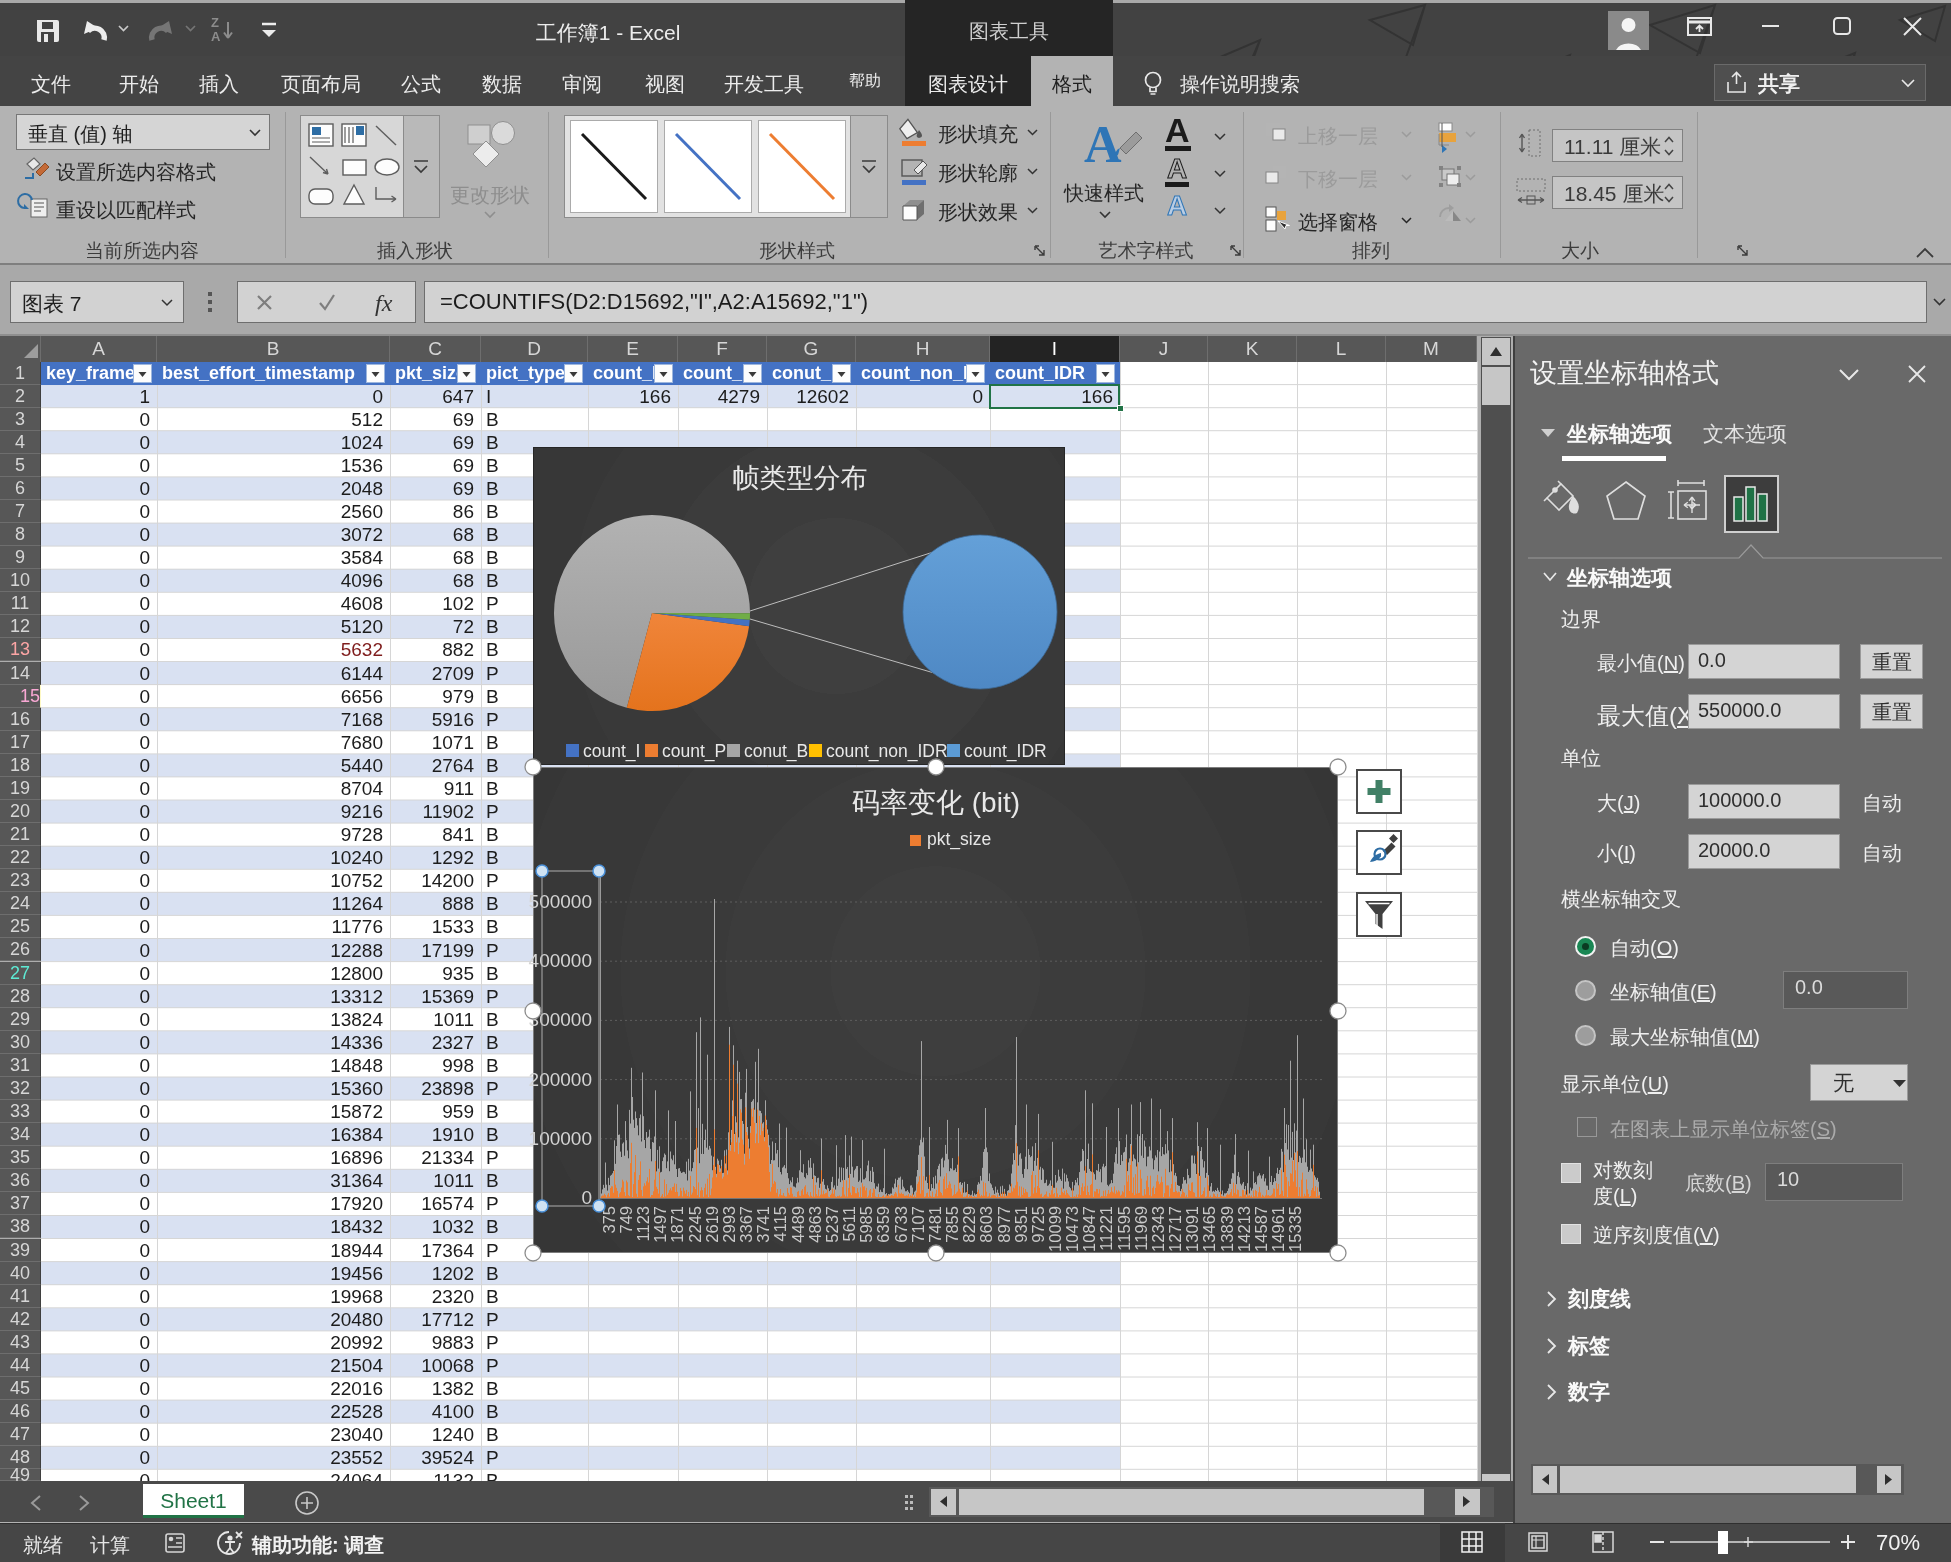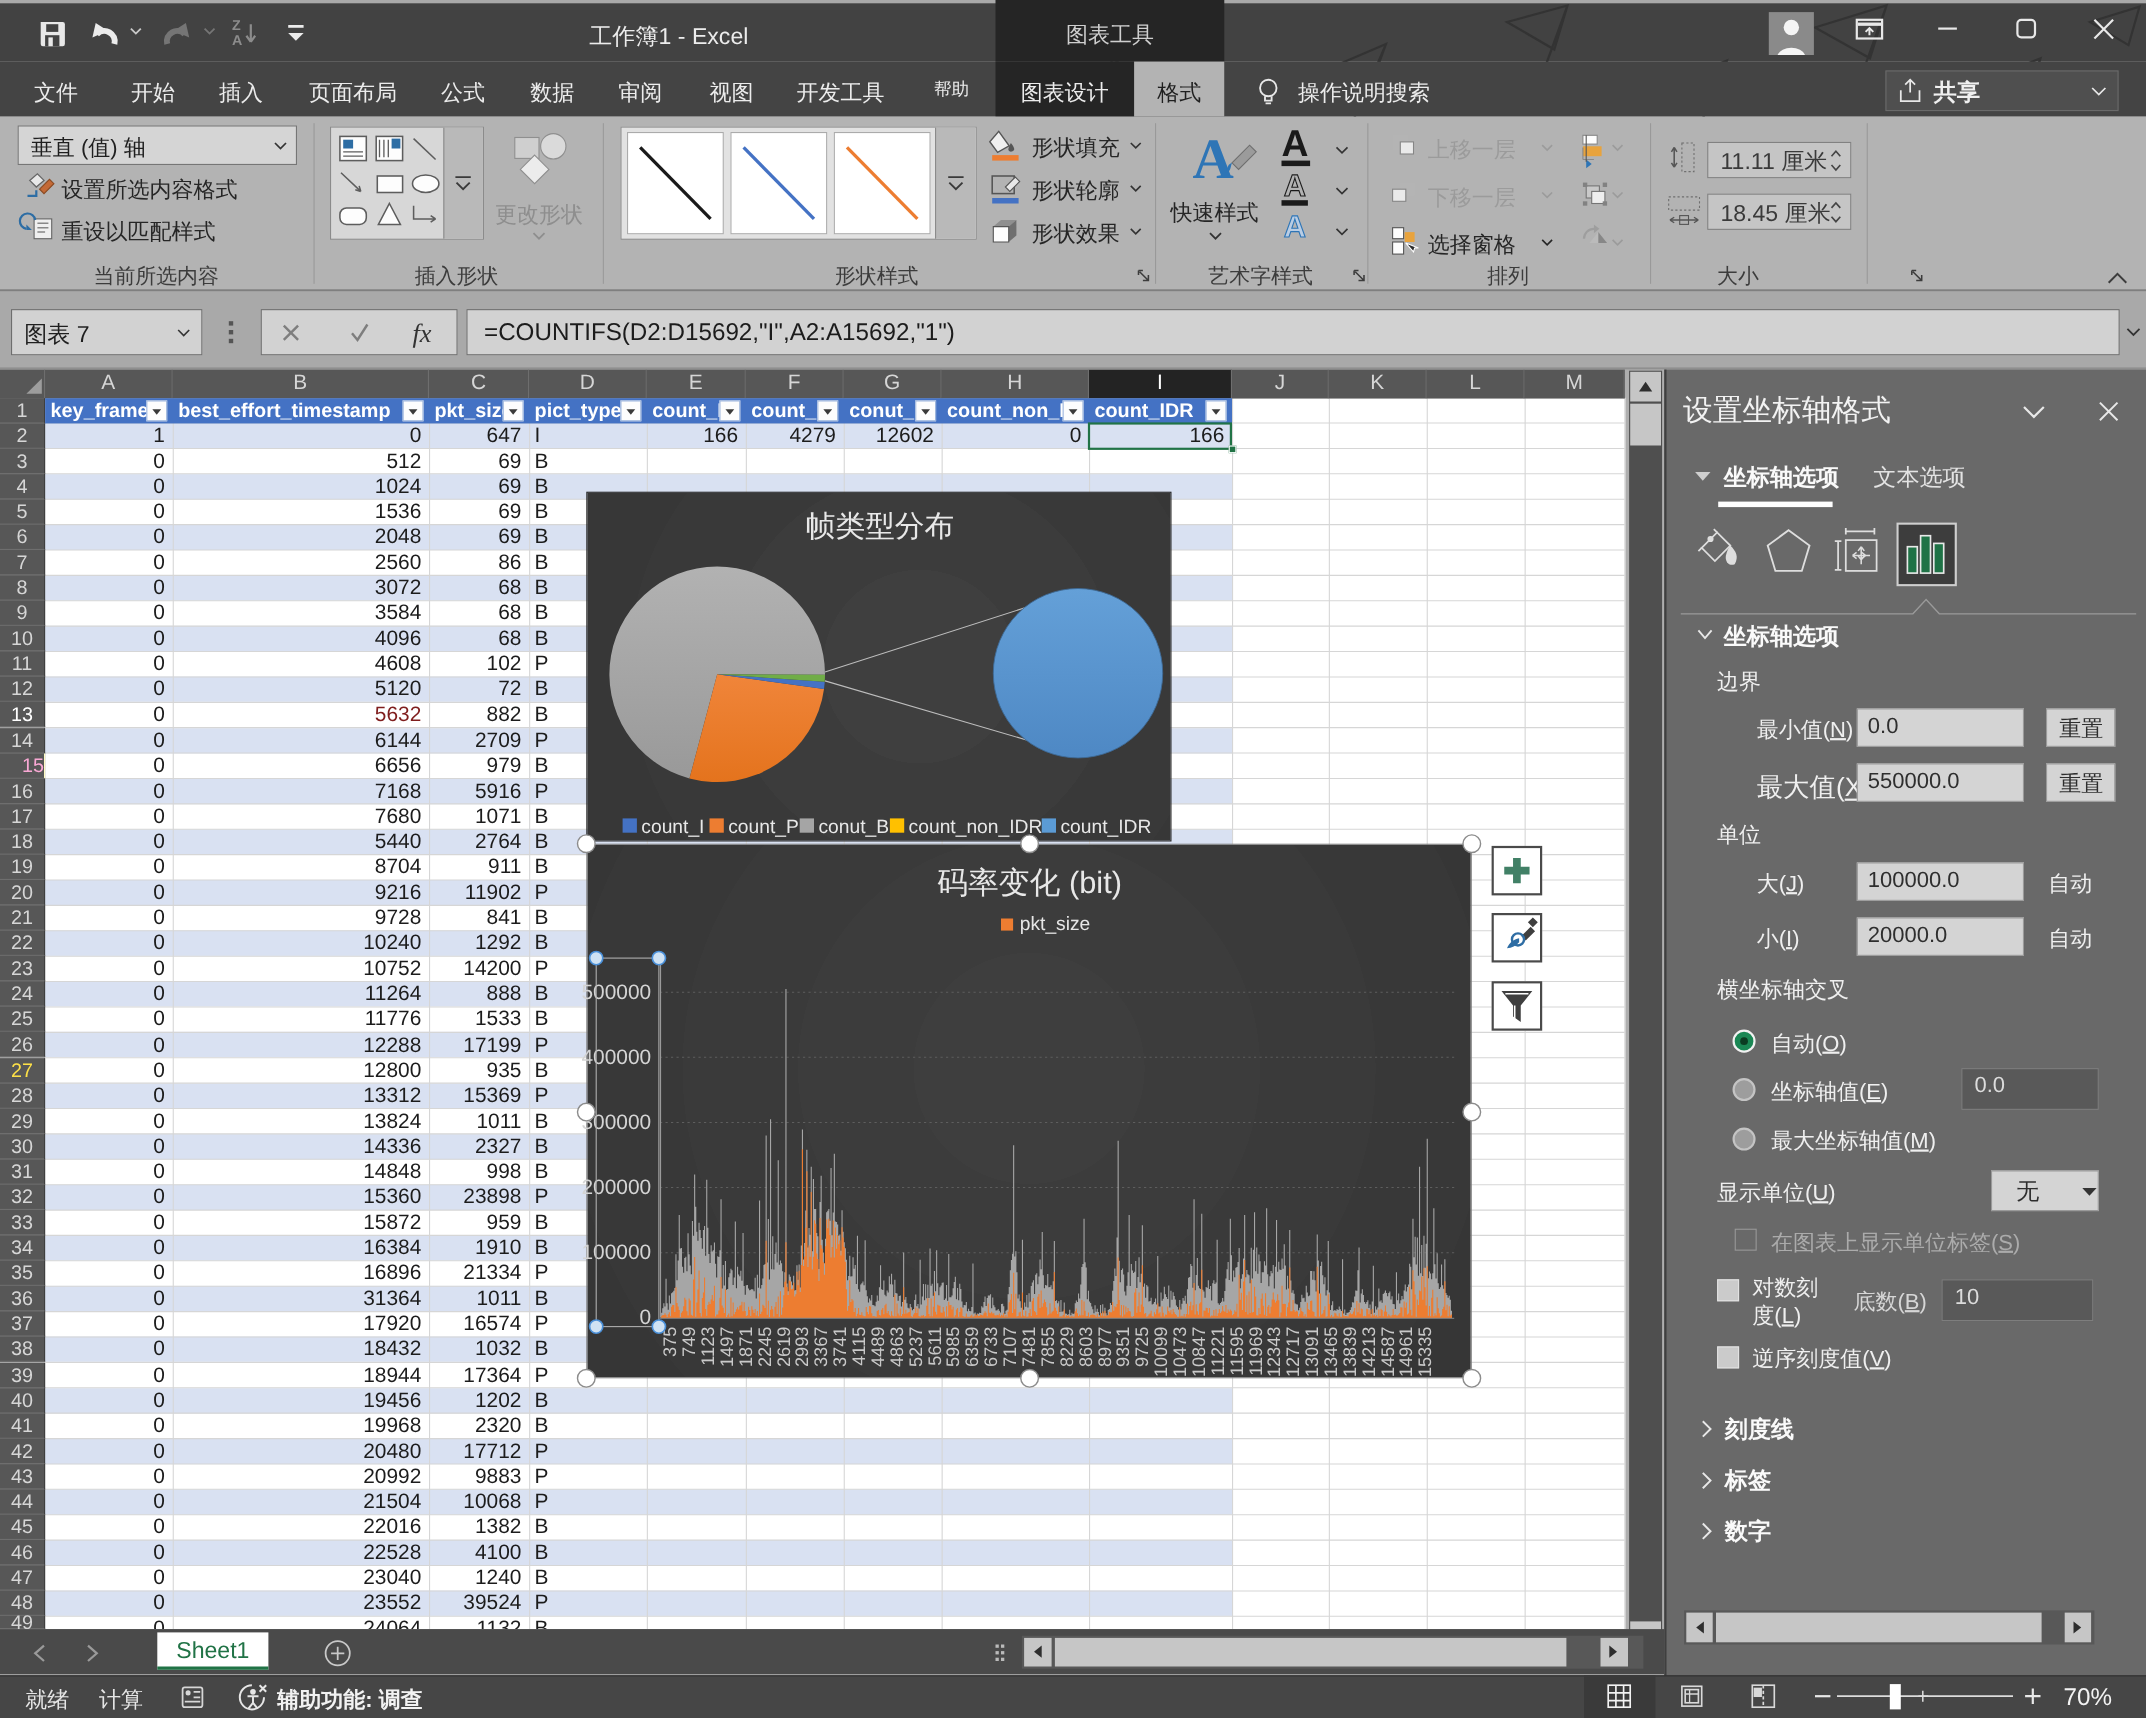--- a/index.html
+++ b/index.html
@@ -448,35 +448,35 @@
 <div class="ab" style="left:0;top:72px;width:41px;height:23px;background:#575757;border-bottom:1px solid #6e6e6e;border-right:1px solid #3f3f3f;color:#d6d6d6;font-size:18px;text-align:center;line-height:23px">3</div>
 <div class="ab" style="left:0;top:95px;width:41px;height:23px;background:#575757;border-bottom:1px solid #6e6e6e;border-right:1px solid #3f3f3f;color:#d6d6d6;font-size:18px;text-align:center;line-height:23px">4</div>
 <div class="ab" style="left:0;top:118px;width:41px;height:23px;background:#575757;border-bottom:1px solid #6e6e6e;border-right:1px solid #3f3f3f;color:#d6d6d6;font-size:18px;text-align:center;line-height:23px">5</div>
 <div class="ab" style="left:0;top:141px;width:41px;height:23px;background:#575757;border-bottom:1px solid #6e6e6e;border-right:1px solid #3f3f3f;color:#d6d6d6;font-size:18px;text-align:center;line-height:23px">6</div>
 <div class="ab" style="left:0;top:164px;width:41px;height:23px;background:#575757;border-bottom:1px solid #6e6e6e;border-right:1px solid #3f3f3f;color:#d6d6d6;font-size:18px;text-align:center;line-height:23px">7</div>
 <div class="ab" style="left:0;top:187px;width:41px;height:23px;background:#575757;border-bottom:1px solid #6e6e6e;border-right:1px solid #3f3f3f;color:#d6d6d6;font-size:18px;text-align:center;line-height:23px">8</div>
 <div class="ab" style="left:0;top:210px;width:41px;height:23px;background:#575757;border-bottom:1px solid #6e6e6e;border-right:1px solid #3f3f3f;color:#d6d6d6;font-size:18px;text-align:center;line-height:23px">9</div>
 <div class="ab" style="left:0;top:233px;width:41px;height:23px;background:#575757;border-bottom:1px solid #6e6e6e;border-right:1px solid #3f3f3f;color:#d6d6d6;font-size:18px;text-align:center;line-height:23px">10</div>
 <div class="ab" style="left:0;top:256px;width:41px;height:23px;background:#575757;border-bottom:1px solid #6e6e6e;border-right:1px solid #3f3f3f;color:#d6d6d6;font-size:18px;text-align:center;line-height:23px">11</div>
 <div class="ab" style="left:0;top:279px;width:41px;height:23px;background:#575757;border-bottom:1px solid #6e6e6e;border-right:1px solid #3f3f3f;color:#d6d6d6;font-size:18px;text-align:center;line-height:23px">12</div>
-<div class="ab" style="left:0;top:302px;width:41px;height:23px;background:#575757;border-bottom:1px solid #6e6e6e;border-right:1px solid #3f3f3f;color:#ffffff;font-size:18px;text-align:center;line-height:23px">13</div>
+<div class="ab" style="left:0;top:302px;width:41px;height:23px;background:#575757;border-bottom:1px solid #6e6e6e;border-right:1px solid #3f3f3f;color:#fca5a5;font-size:18px;text-align:center;line-height:23px">13</div>
 <div class="ab" style="left:0;top:326px;width:41px;height:23px;background:#575757;border-bottom:1px solid #6e6e6e;border-right:1px solid #3f3f3f;color:#d6d6d6;font-size:18px;text-align:center;line-height:23px">14</div>
 <div class="ab" style="left:0;top:349px;width:41px;height:23px;background:#575757;border-bottom:1px solid #6e6e6e;border-right:1px solid #fef9c3;color:#f9a8d4;font-size:18px;text-align:right;line-height:23px">15</div>
 <div class="ab" style="left:0;top:372px;width:41px;height:23px;background:#575757;border-bottom:1px solid #6e6e6e;border-right:1px solid #3f3f3f;color:#d6d6d6;font-size:18px;text-align:center;line-height:23px">16</div>
 <div class="ab" style="left:0;top:395px;width:41px;height:23px;background:#575757;border-bottom:1px solid #6e6e6e;border-right:1px solid #3f3f3f;color:#d6d6d6;font-size:18px;text-align:center;line-height:23px">17</div>
 <div class="ab" style="left:0;top:418px;width:41px;height:23px;background:#575757;border-bottom:1px solid #6e6e6e;border-right:1px solid #3f3f3f;color:#d6d6d6;font-size:18px;text-align:center;line-height:23px">18</div>
 <div class="ab" style="left:0;top:441px;width:41px;height:23px;background:#575757;border-bottom:1px solid #6e6e6e;border-right:1px solid #3f3f3f;color:#d6d6d6;font-size:18px;text-align:center;line-height:23px">19</div>
 <div class="ab" style="left:0;top:464px;width:41px;height:23px;background:#575757;border-bottom:1px solid #6e6e6e;border-right:1px solid #3f3f3f;color:#d6d6d6;font-size:18px;text-align:center;line-height:23px">20</div>
 <div class="ab" style="left:0;top:487px;width:41px;height:23px;background:#575757;border-bottom:1px solid #6e6e6e;border-right:1px solid #3f3f3f;color:#d6d6d6;font-size:18px;text-align:center;line-height:23px">21</div>
 <div class="ab" style="left:0;top:510px;width:41px;height:23px;background:#575757;border-bottom:1px solid #6e6e6e;border-right:1px solid #3f3f3f;color:#d6d6d6;font-size:18px;text-align:center;line-height:23px">22</div>
 <div class="ab" style="left:0;top:533px;width:41px;height:23px;background:#575757;border-bottom:1px solid #6e6e6e;border-right:1px solid #3f3f3f;color:#d6d6d6;font-size:18px;text-align:center;line-height:23px">23</div>
 <div class="ab" style="left:0;top:556px;width:41px;height:23px;background:#575757;border-bottom:1px solid #6e6e6e;border-right:1px solid #3f3f3f;color:#d6d6d6;font-size:18px;text-align:center;line-height:23px">24</div>
 <div class="ab" style="left:0;top:579px;width:41px;height:23px;background:#575757;border-bottom:1px solid #6e6e6e;border-right:1px solid #3f3f3f;color:#d6d6d6;font-size:18px;text-align:center;line-height:23px">25</div>
 <div class="ab" style="left:0;top:602px;width:41px;height:23px;background:#575757;border-bottom:1px solid #6e6e6e;border-right:1px solid #3f3f3f;color:#d6d6d6;font-size:18px;text-align:center;line-height:23px">26</div>
-<div class="ab" style="left:0;top:626px;width:41px;height:23px;background:#575757;border-bottom:1px solid #6e6e6e;border-right:1px solid #3f3f3f;color:#fde047;font-size:18px;text-align:center;line-height:23px">27</div>
+<div class="ab" style="left:0;top:626px;width:41px;height:23px;background:#575757;border-bottom:1px solid #6e6e6e;border-right:1px solid #3f3f3f;color:#5eead4;font-size:18px;text-align:center;line-height:23px">27</div>
 <div class="ab" style="left:0;top:649px;width:41px;height:23px;background:#575757;border-bottom:1px solid #6e6e6e;border-right:1px solid #3f3f3f;color:#d6d6d6;font-size:18px;text-align:center;line-height:23px">28</div>
 <div class="ab" style="left:0;top:672px;width:41px;height:23px;background:#575757;border-bottom:1px solid #6e6e6e;border-right:1px solid #3f3f3f;color:#d6d6d6;font-size:18px;text-align:center;line-height:23px">29</div>
 <div class="ab" style="left:0;top:695px;width:41px;height:23px;background:#575757;border-bottom:1px solid #6e6e6e;border-right:1px solid #3f3f3f;color:#d6d6d6;font-size:18px;text-align:center;line-height:23px">30</div>
 <div class="ab" style="left:0;top:718px;width:41px;height:23px;background:#575757;border-bottom:1px solid #6e6e6e;border-right:1px solid #3f3f3f;color:#d6d6d6;font-size:18px;text-align:center;line-height:23px">31</div>
 <div class="ab" style="left:0;top:741px;width:41px;height:23px;background:#575757;border-bottom:1px solid #6e6e6e;border-right:1px solid #3f3f3f;color:#d6d6d6;font-size:18px;text-align:center;line-height:23px">32</div>
 <div class="ab" style="left:0;top:764px;width:41px;height:23px;background:#575757;border-bottom:1px solid #6e6e6e;border-right:1px solid #3f3f3f;color:#d6d6d6;font-size:18px;text-align:center;line-height:23px">33</div>
 <div class="ab" style="left:0;top:787px;width:41px;height:23px;background:#575757;border-bottom:1px solid #6e6e6e;border-right:1px solid #3f3f3f;color:#d6d6d6;font-size:18px;text-align:center;line-height:23px">34</div>
 <div class="ab" style="left:0;top:810px;width:41px;height:23px;background:#575757;border-bottom:1px solid #6e6e6e;border-right:1px solid #3f3f3f;color:#d6d6d6;font-size:18px;text-align:center;line-height:23px">35</div>
 <div class="ab" style="left:0;top:833px;width:41px;height:23px;background:#575757;border-bottom:1px solid #6e6e6e;border-right:1px solid #3f3f3f;color:#d6d6d6;font-size:18px;text-align:center;line-height:23px">36</div>
 <div class="ab" style="left:0;top:856px;width:41px;height:23px;background:#575757;border-bottom:1px solid #6e6e6e;border-right:1px solid #3f3f3f;color:#d6d6d6;font-size:18px;text-align:center;line-height:23px">37</div>

